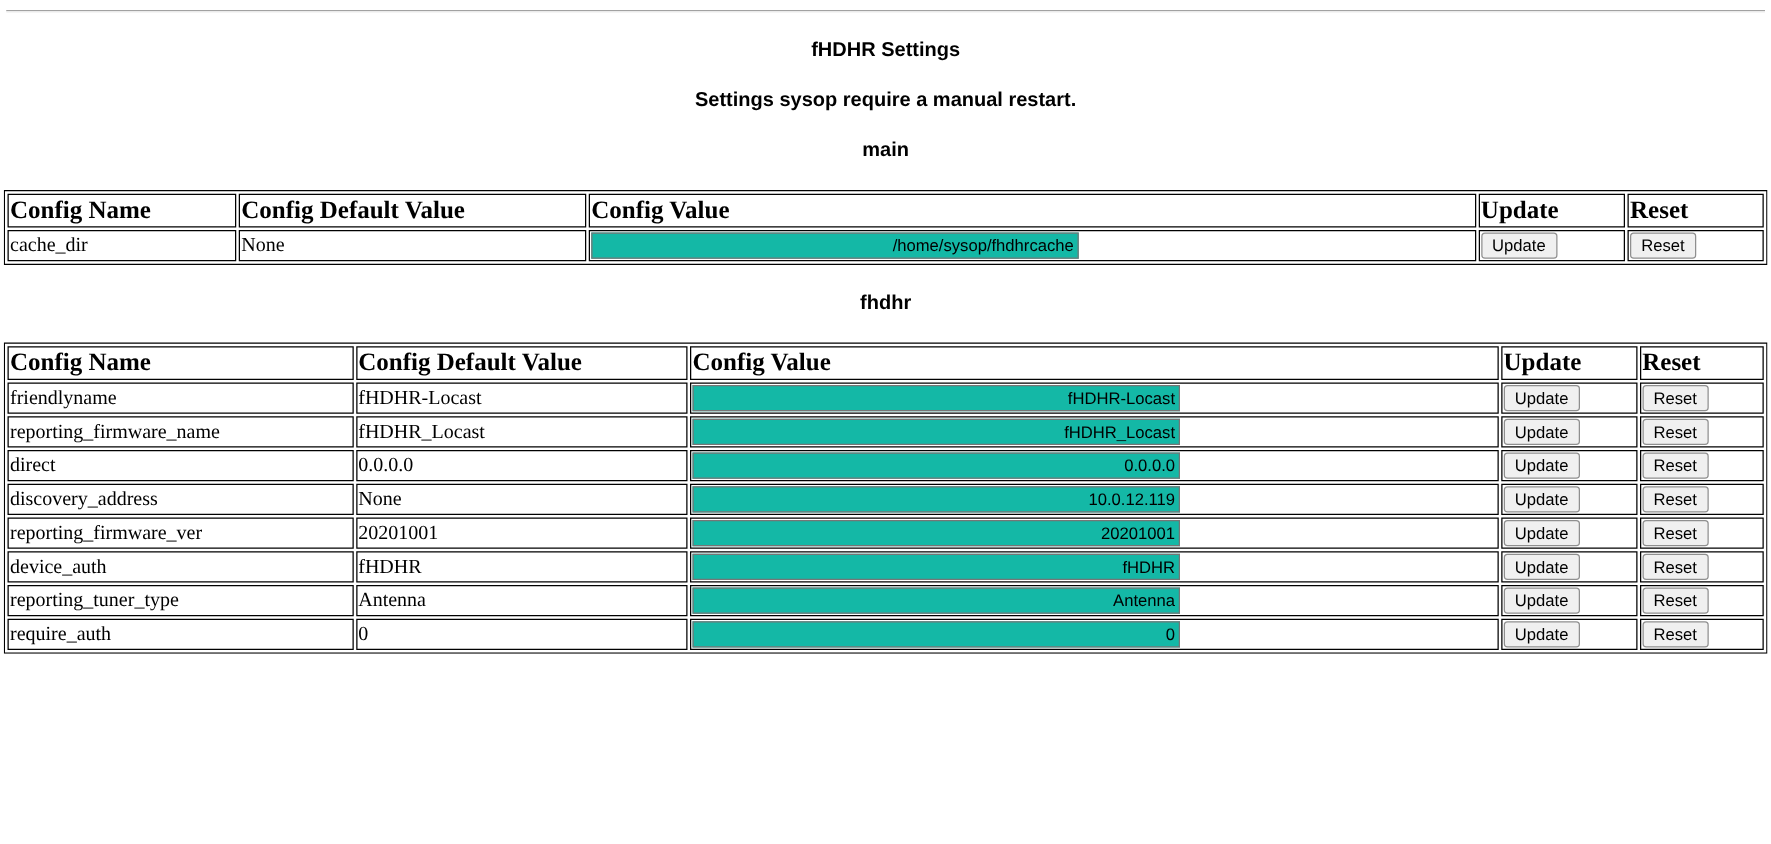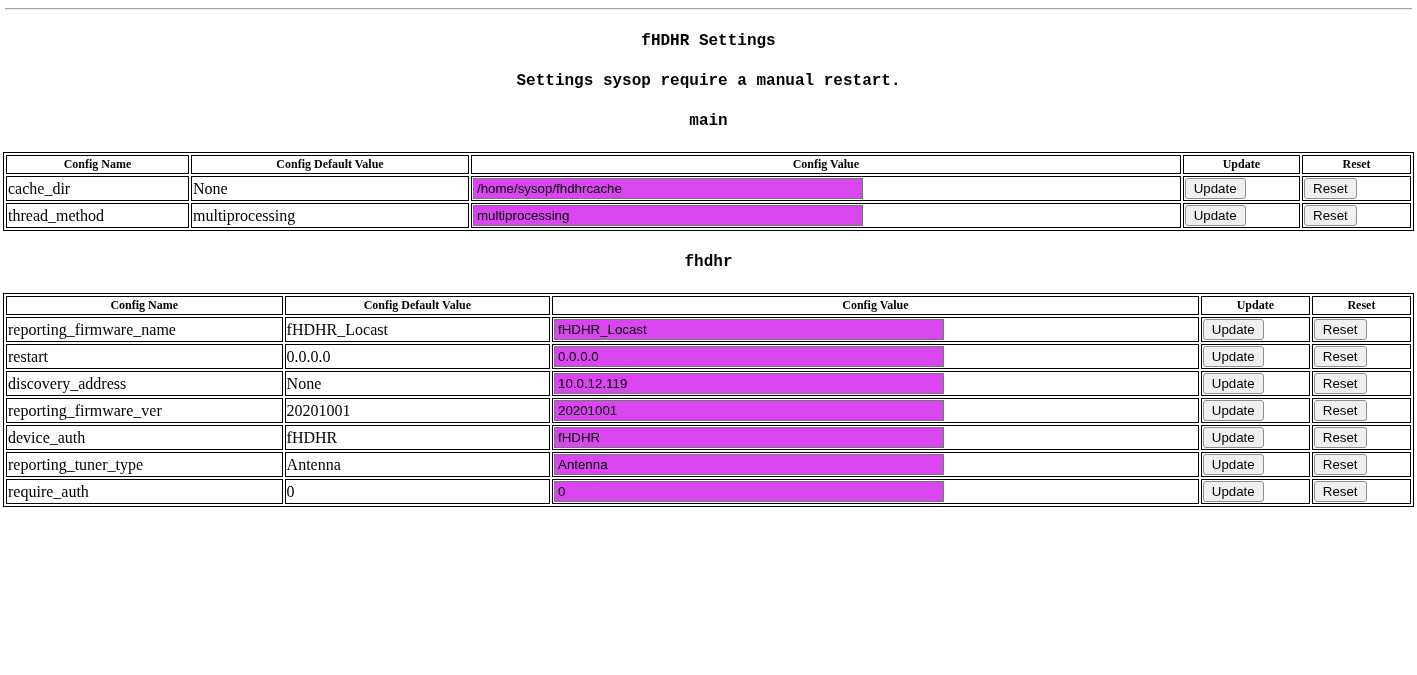--- a/index.html
+++ b/index.html
@@ -13,21 +13,21 @@
     width: 1411px;
   }
   hr.top-divider {
     border: 0;
     border-top: 1px solid #a2a2a2;
     border-bottom: 1px solid #ececec;
     height: 0;
     margin: 5px 2px 0 2px;
   }
   h4.center-heading {
-    font-family: Liberation Mono, monospace;
+    font-family: Liberation Sans, sans-serif;
     font-size: 16px;
     font-weight: bold;
     text-align: center;
     margin: 22px 0;
   }
   table.config-table {
     width: 100%;
     table-layout: fixed;
     border-collapse: separate;
     border-spacing: 2px;
@@ -36,39 +36,40 @@
   table.config-table th,
   table.config-table td {
     border: 1px solid #000000;
     padding: 1px;
     overflow: hidden;
     white-space: nowrap;
     vertical-align: middle;
   }
   table.config-table th {
     font-weight: bold;
-    text-align: center;
-    font-size: 12px;
+    text-align: left;
+    font-size: 20px;
   }
   table.config-table td {
     text-align: left;
     font-size: 16px;
   }
   input.config-value {
     box-sizing: border-box;
     width: 390px;
     height: 21px;
     border: 1px solid #767676;
-    background: #d946ef;
+    background: #14b8a6;
     padding: 1px 3px;
     margin: 0;
     font-family: "Liberation Sans", "DejaVu Sans", sans-serif;
     font-size: 13.3px;
     color: #000000;
     vertical-align: middle;
+    text-align: right;
   }
   button.form-button {
     font-family: "Liberation Sans", "DejaVu Sans", sans-serif;
     font-size: 13.3px;
     color: #000000;
     background: #f0f0f0;
     border: 1px solid #8f8f8f;
     border-radius: 3px;
     padding: 2px 8px;
     margin: 0;
@@ -104,27 +105,20 @@
           </tr>
         </thead>
         <tbody>
           <tr>
             <td>cache_dir</td>
             <td>None</td>
             <td><input type="text" class="config-value" value="/home/sysop/fhdhrcache" style=""></td>
             <td><button type="button" class="form-button">Update</button></td>
             <td><button type="button" class="form-button">Reset</button></td>
           </tr>
-          <tr>
-            <td>thread_method</td>
-            <td>multiprocessing</td>
-            <td><input type="text" class="config-value" value="multiprocessing" style=""></td>
-            <td><button type="button" class="form-button">Update</button></td>
-            <td><button type="button" class="form-button">Reset</button></td>
-          </tr>
         </tbody>
       </table>
     </section>
     <section>
       <h4 class="center-heading">fhdhr</h4>
       <table class="config-table">
         <colgroup>
           <col style="width: 19.8%;">
           <col style="width: 19%;">
           <col style="width: 46.3%;">
@@ -135,28 +129,35 @@
           <tr>
             <th>Config Name</th>
             <th>Config Default Value</th>
             <th>Config Value</th>
             <th>Update</th>
             <th>Reset</th>
           </tr>
         </thead>
         <tbody>
           <tr>
+            <td>friendlyname</td>
+            <td>fHDHR-Locast</td>
+            <td><input type="text" class="config-value" value="fHDHR-Locast" style=""></td>
+            <td><button type="button" class="form-button">Update</button></td>
+            <td><button type="button" class="form-button">Reset</button></td>
+          </tr>
+          <tr>
             <td>reporting_firmware_name</td>
             <td>fHDHR_Locast</td>
             <td><input type="text" class="config-value" value="fHDHR_Locast" style=""></td>
             <td><button type="button" class="form-button">Update</button></td>
             <td><button type="button" class="form-button">Reset</button></td>
           </tr>
           <tr>
-            <td>restart</td>
+            <td>direct</td>
             <td>0.0.0.0</td>
             <td><input type="text" class="config-value" value="0.0.0.0" style=""></td>
             <td><button type="button" class="form-button">Update</button></td>
             <td><button type="button" class="form-button">Reset</button></td>
           </tr>
           <tr>
             <td>discovery_address</td>
             <td>None</td>
             <td><input type="text" class="config-value" value="10.0.12.119" style=""></td>
             <td><button type="button" class="form-button">Update</button></td>

